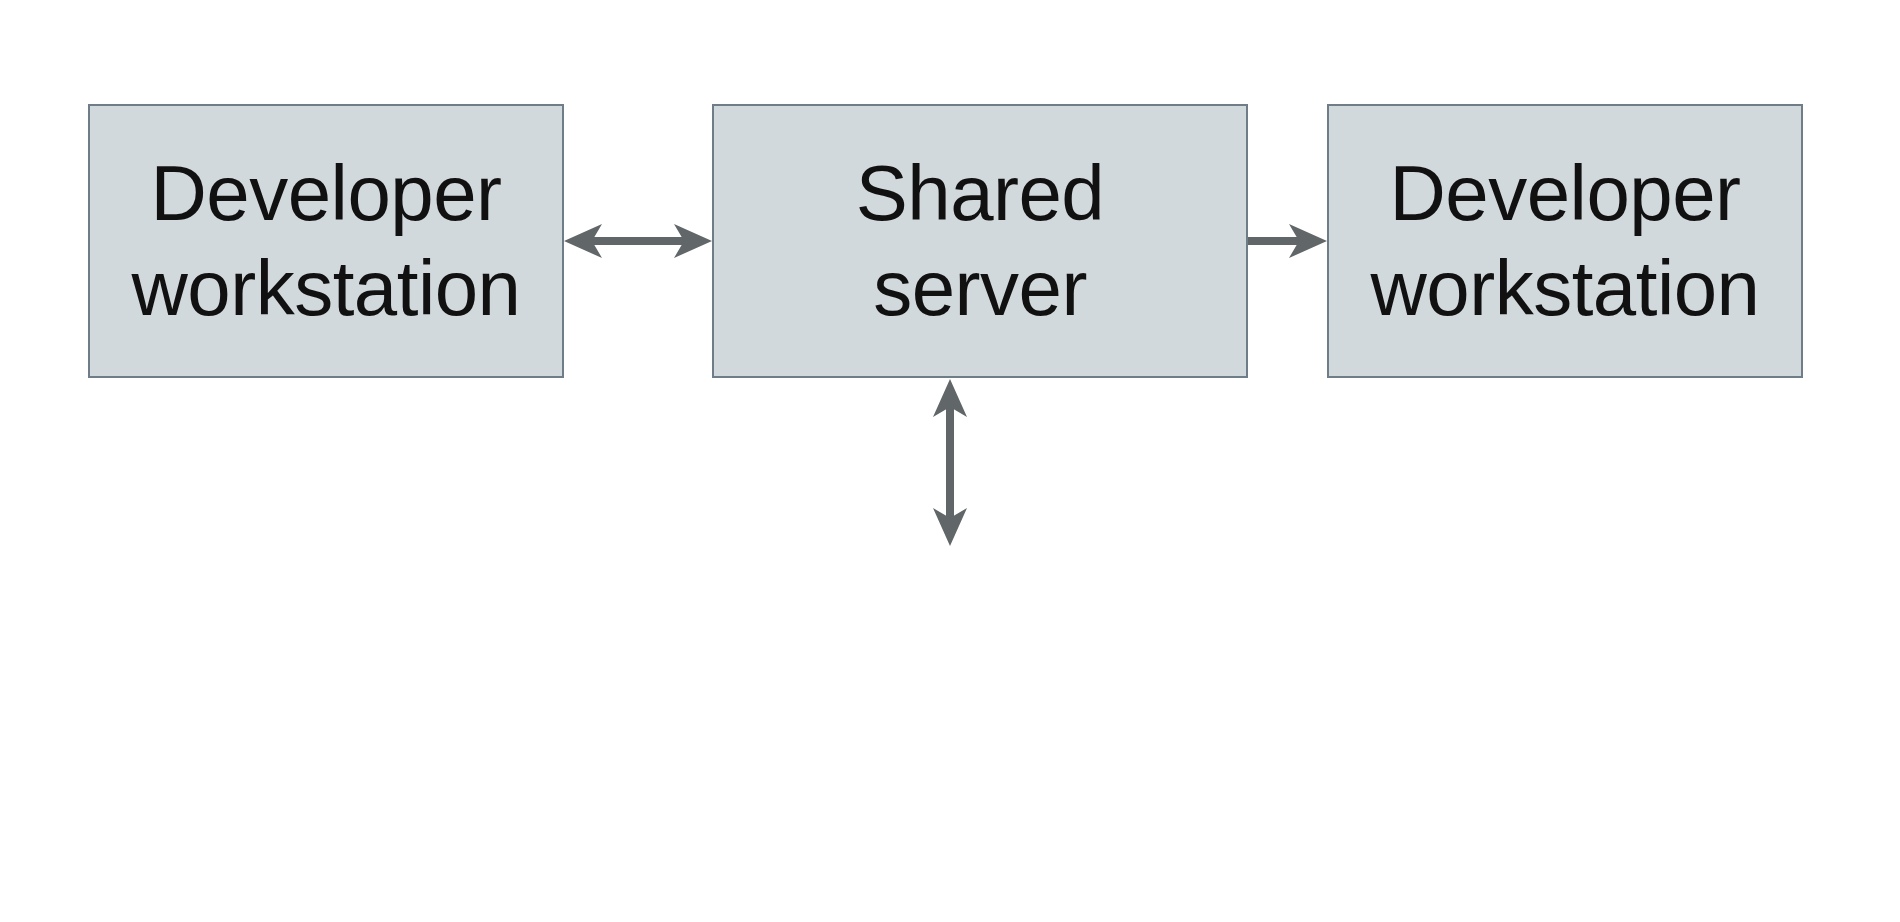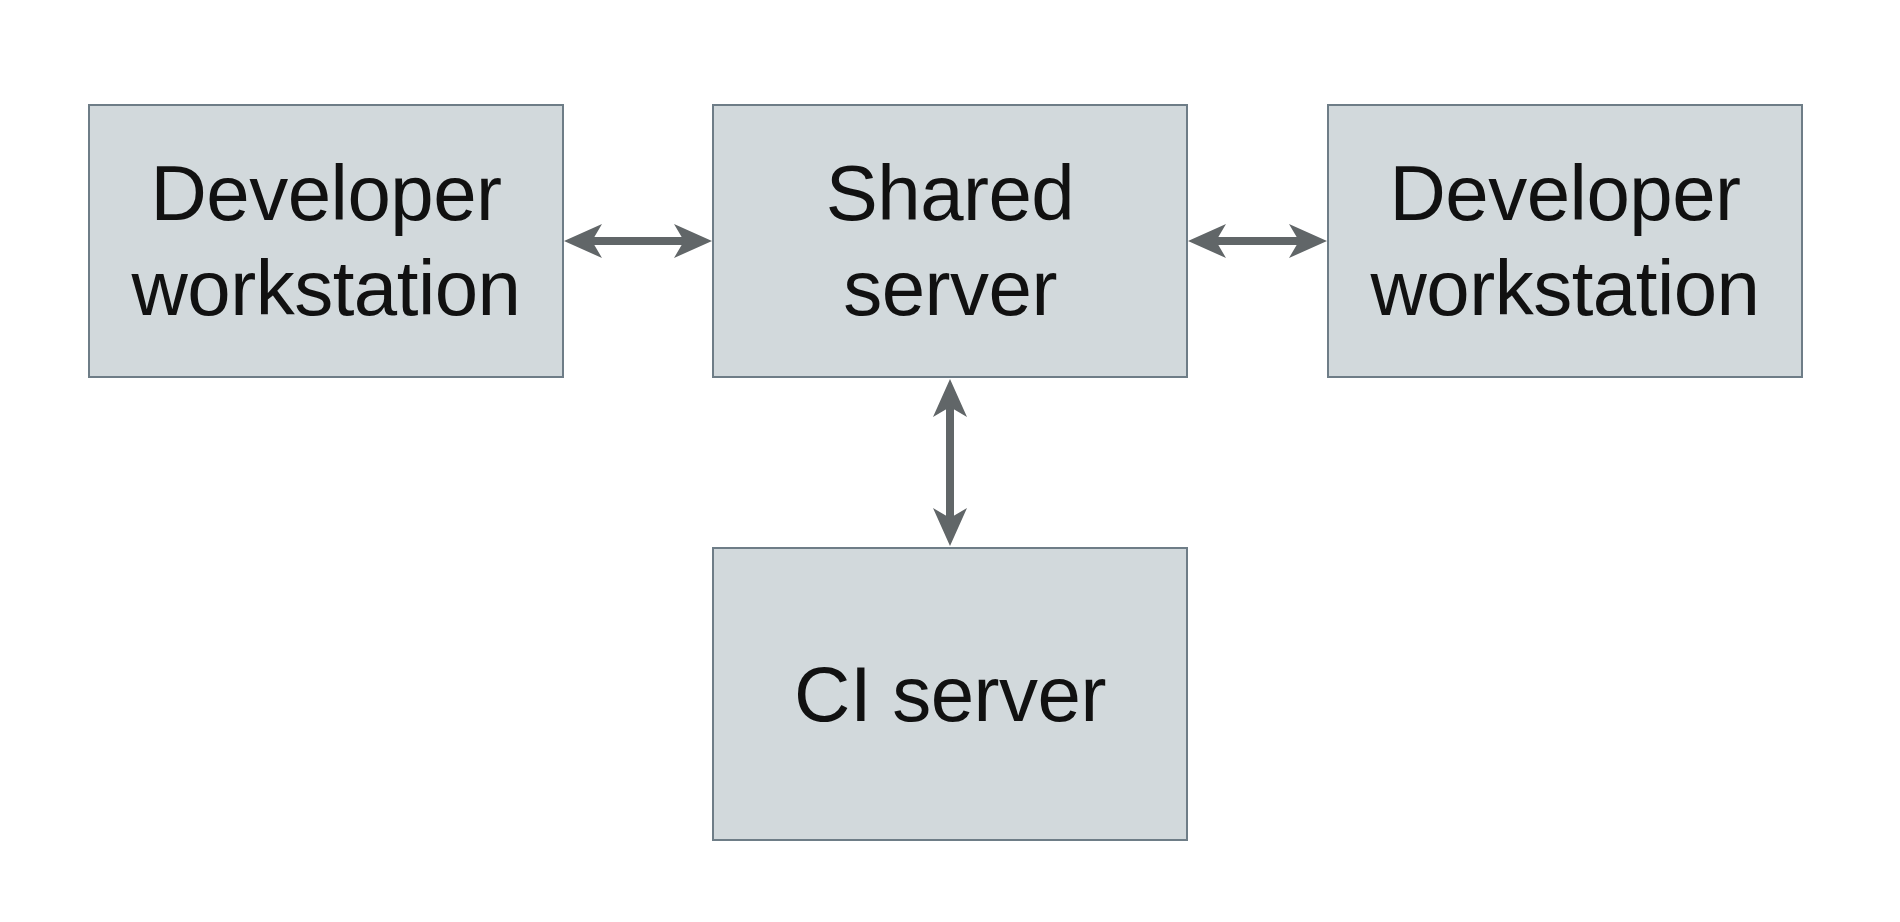--- a/index.html
+++ b/index.html
@@ -38,21 +38,21 @@
     justify-content: center;
     text-align: center;
     color: var(--text);
     font-size: 78px;
     line-height: 95px;
     letter-spacing: -0.5px;
   }
   .node span { white-space: nowrap; display: block; }
   .node span:empty { display: none; }
   #node-dev-left   { left: 88px;   top: 104px; width: 476px; height: 274px; }
-  #node-cache      { left: 712px;  top: 104px; width: 476px; height: 274px; }
+  #node-cache      { left: 712px;  top: 104px; width: 536px; height: 274px; }
   #node-dev-right  { left: 1327px; top: 104px; width: 476px; height: 274px; }
   #node-ci         { left: 712px;  top: 547px; width: 476px; height: 294px; }
   .shaft { stroke: var(--arrow); stroke-width: 8; }
   .head  { fill: var(--arrow); }
 </style>
 </head>
 <body>
 
 <div class="canvas">
 
@@ -85,18 +85,14 @@
   <div class="node" id="node-cache">
     <span>Shared</span>
     <span>server</span>
   </div>
 
   <div class="node" id="node-dev-right">
     <span>Developer</span>
     <span>workstation</span>
   </div>
 
-  <div class="node" id="node-ci">
-    <span>CI server</span>
-
-  </div>
 
 </div>
 
 </body></html>

